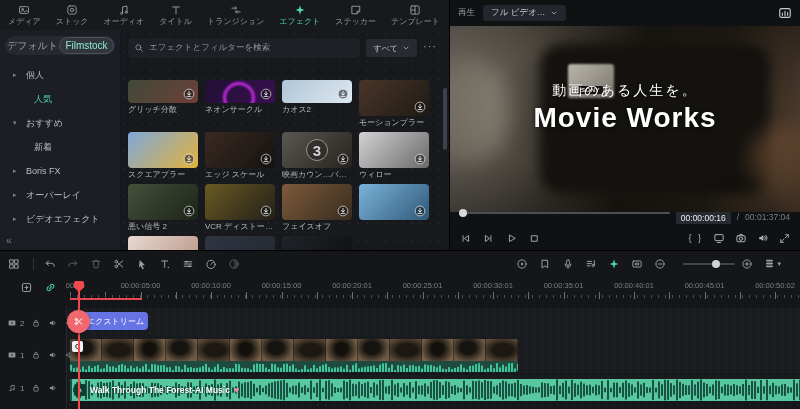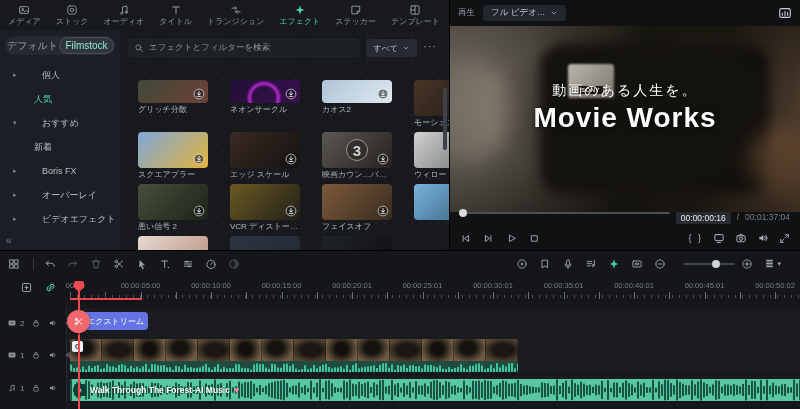--- a/index.html
+++ b/index.html
@@ -15,33 +15,33 @@
   .nav-item { display:flex; flex-direction:column; align-items:center; gap:1px; color:#8f969c; cursor:pointer; }
   .nav-item .ni-icon { height:12px; display:flex; align-items:center; }
   .nav-item .ni-label { font-size:8px; line-height:9px; white-space:nowrap; }
   .nav-item.active { color:#4fd6b3; }
 
   .left-body { flex:1; display:flex; min-height:0; }
   .sidebar { width:120px; background:#1b1e24; padding-top:6px; position:relative; }
   .sb-tabs { margin:0 5px 8px 5px; height:19px; background:#262a30; border-radius:10px; display:flex; align-items:center; padding:1px; }
   .sb-tab { flex:1; height:17px; display:flex; align-items:center; justify-content:center; font-size:10px; color:#9aa0a6; border-radius:9px; cursor:pointer; white-space:nowrap; }
   .sb-tab.active { background:#31363e; border:1px solid #4a5159; color:#8fe8cc; }
-  .tree-item { height:24px; display:flex; align-items:center; font-size:9px; color:#b9bfc4; cursor:pointer; gap:22px; }
+  .tree-item { height:24px; display:flex; align-items:center; font-size:9px; color:#b9bfc4; cursor:pointer; gap:6px; }
   .tree-item .chev { font-size:7px; color:#7a8187; width:7px; }
   .tree-item.lvl1 { padding-left:34px; }
   .tree-item.lvl0 { padding-left:13px; }
   .tree-item.active { color:#4fd6b3; }
   .sb-collapse { position:absolute; bottom:4px; left:6px; color:#7a8187; font-size:10px; cursor:pointer; }
 
   .effects { flex:1; position:relative; background:#17191d; background-image:radial-gradient(#21252b 1px, transparent 1px); background-size:9px 9px; overflow:hidden; }
   .search-row { display:flex; align-items:center; margin:8px 8px 4px 8px; gap:6px; }
   .search-box { flex:1; height:20px; display:flex; align-items:center; gap:5px; padding:0 6px; border-radius:4px; background:#1d2126; color:#8f969c; font-size:8.5px; cursor:text; }
   .filter-dd { height:18px; display:flex; align-items:center; gap:4px; background:#272b31; border-radius:3px; padding:0 7px; font-size:8px; color:#c3c8cd; cursor:pointer; white-space:nowrap; }
   .more-btn { color:#9aa0a6; font-size:11px; letter-spacing:1px; cursor:pointer; padding:0 4px 4px 0; }
-  .fx-grid { position:absolute; left:8px; top:50px; display:grid; grid-template-columns:repeat(4,70px); column-gap:22px;margin-left:10px; }
+  .fx-grid { position:absolute; left:8px; top:50px; display:grid; grid-template-columns:repeat(4,70px); column-gap:7px; }
   .fx-cell { margin-bottom:5px; cursor:pointer; }
   .fx-thumbwrap { width:70px; border-radius:4px; overflow:hidden; position:relative; height:36px; }
   .fx-cell.crop .fx-thumbwrap { height:23px; }
   .fx-thumb { width:70px; height:36px; }
   .fx-cell.crop .fx-thumb { margin-top:-13px; }
   .fx-ovl { position:absolute; inset:0; display:flex; align-items:center; justify-content:center; color:#cfd2d6; font-size:15px; font-weight:bold; }
   .fx-count { width:22px; height:22px; border-radius:50%; border:1.5px solid #9a958c; display:flex; align-items:center; justify-content:center; background:rgba(40,38,34,.6); }
   .fx-ring { position:absolute; left:18px; top:2px; width:32px; height:32px; border-radius:50%; border:3px solid #c42ae0; filter:blur(1px); }
   .fx-dl { position:absolute; right:3px; bottom:3px; width:12px; height:12px; }
   .fx-label { margin-top:2px; font-size:8px; line-height:9px; color:#b4b9be; white-space:nowrap; overflow:hidden; text-overflow:ellipsis; width:70px; }

